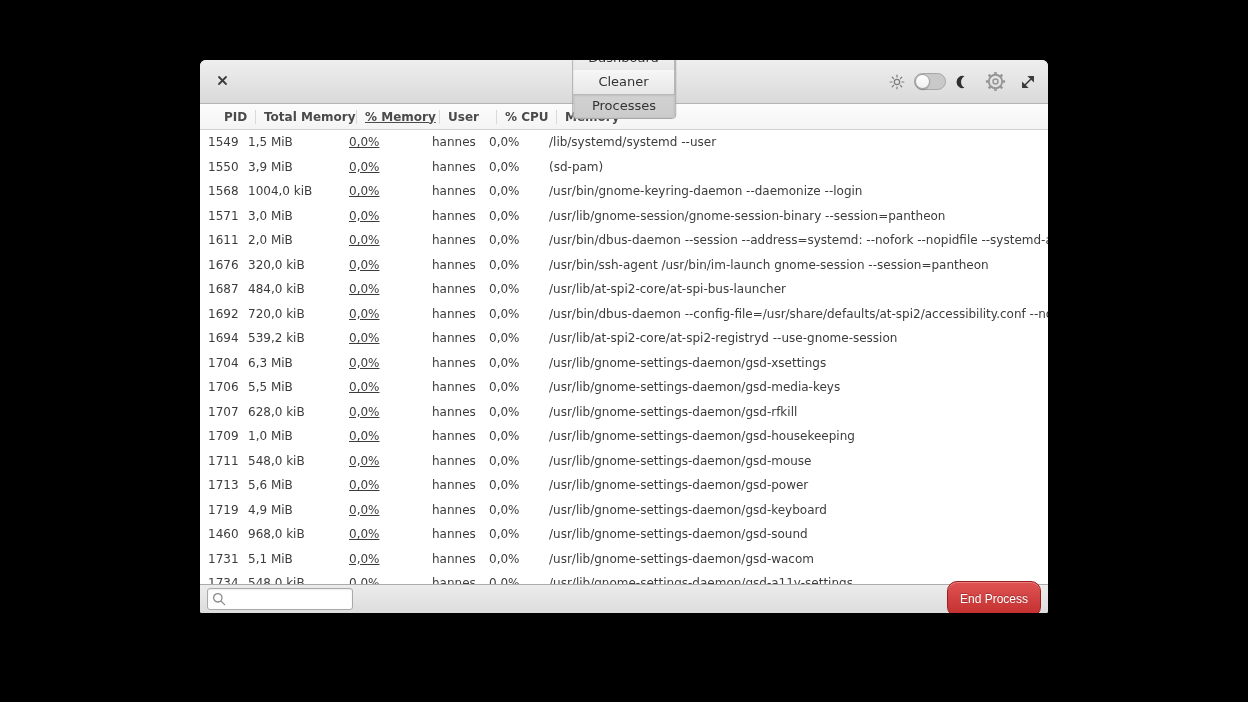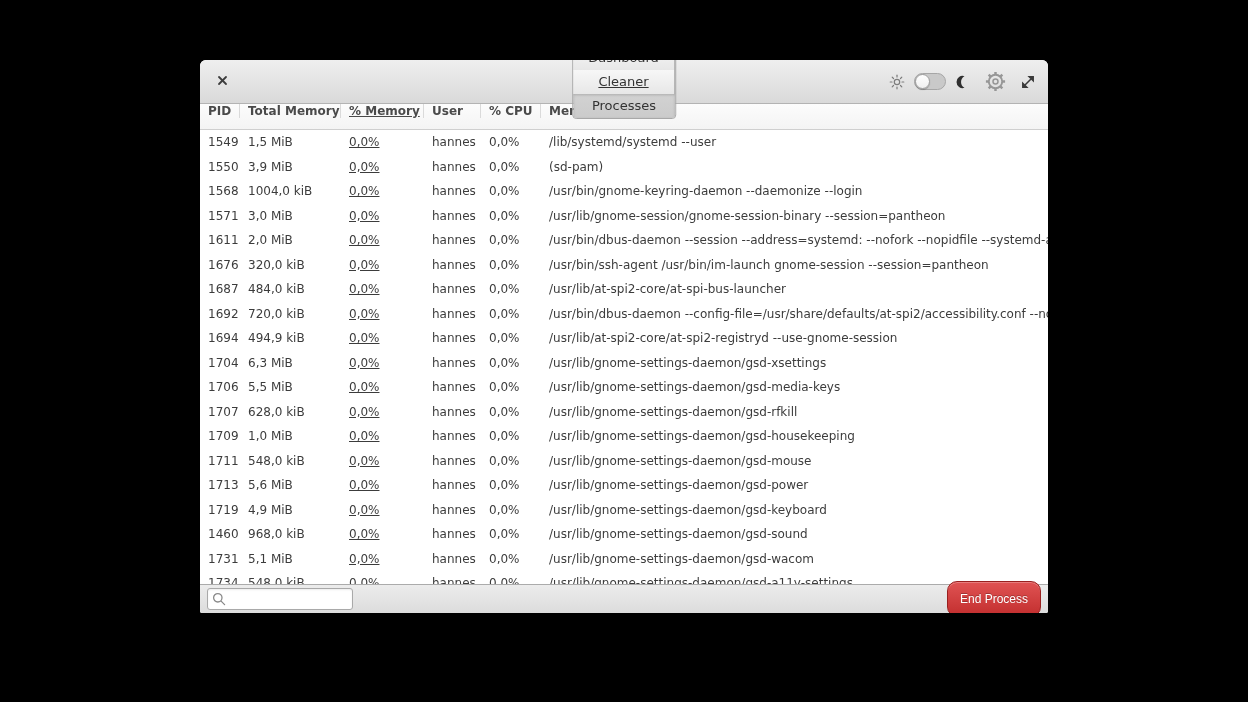--- a/index.html
+++ b/index.html
@@ -37,41 +37,42 @@
     height:24px; display:flex; align-items:center; justify-content:center;
     padding:0 15px; font-size:13px; color:#333;
     background:linear-gradient(#f7f7f7,#e7e7e7);
     border-right:1px solid #a8a8a8; cursor:pointer; white-space:nowrap;
   }
   .tab:last-child { border-right:none; }
   .tab.active {
     background:linear-gradient(#d2d2d2,#cbcbcb);
     box-shadow:inset 0 1px 3px rgba(0,0,0,.18);
   }
-  .tab.min-dash { min-width:71px; } .tab.min-clean { min-width:81px;text-decoration:underline; } .tab.min-proc { min-width:76px; }
+  .tab.min-dash { min-width:71px; } .tab.min-clean { min-width:81px; } .tab.min-proc { min-width:76px; }
   .tb-controls {
     position:absolute; right:12px; top:0; height:100%;
     display:flex; align-items:center; gap:9px;
   }
   .switch {
     width:32px; height:17px; border-radius:9px;
     background:#c9c9c9; border:1px solid #a6a6a6; position:relative; cursor:pointer;
   }
   .switch .knob {
     position:absolute; left:0px; top:0px; width:15px; height:15px; border-radius:50%;
     background:linear-gradient(#ffffff,#f0f0f0); border:1px solid #9f9f9f;
     box-shadow:0 1px 1px rgba(0,0,0,.25);
   }
   .icon-btn { display:flex; align-items:center; justify-content:center; cursor:pointer; }
 
   
   .thead {
-    height:26px; flex:0 0 26px; display:flex; align-items:flex-start;
+    height:26px; flex:0 0 26px; display:flex; align-items:center;
     background:linear-gradient(#fcfcfc,#f4f4f4);
     border-bottom:1px solid #cfcfcf;
+    padding-left:16px;
   }
   .thead .hcell {
     display:flex; align-items:center; padding-left:8px;
     font-size:12px; font-weight:bold; color:#4a4a4a;
     border-right:1px solid #dadada; overflow:hidden; white-space:nowrap;
   }
   .col-pid  { width:40px; flex:0 0 40px; }
   .col-mem  { width:101px; flex:0 0 101px; }
   .col-pmem { width:83px; flex:0 0 83px;text-decoration:underline; }
   .col-user { width:57px; flex:0 0 57px; }
@@ -257,21 +258,21 @@
       <div class="trow">
       <div class="cell col-pid">1692</div>
       <div class="cell col-mem">720,0 kiB</div>
       <div class="cell col-pmem">0,0%</div>
       <div class="cell col-user">hannes</div>
       <div class="cell col-pcpu">0,0%</div>
       <div class="cell col-proc">/usr/bin/dbus-daemon --config-file=/usr/share/defaults/at-spi2/accessibility.conf --nofork --pri…</div>
     </div>
       <div class="trow">
       <div class="cell col-pid">1694</div>
-      <div class="cell col-mem">494,9 kiB</div>
+      <div class="cell col-mem">539,2 kiB</div>
       <div class="cell col-pmem">0,0%</div>
       <div class="cell col-user">hannes</div>
       <div class="cell col-pcpu">0,0%</div>
       <div class="cell col-proc">/usr/lib/at-spi2-core/at-spi2-registryd --use-gnome-session</div>
     </div>
       <div class="trow">
       <div class="cell col-pid">1704</div>
       <div class="cell col-mem">6,3 MiB</div>
       <div class="cell col-pmem">0,0%</div>
       <div class="cell col-user">hannes</div>

